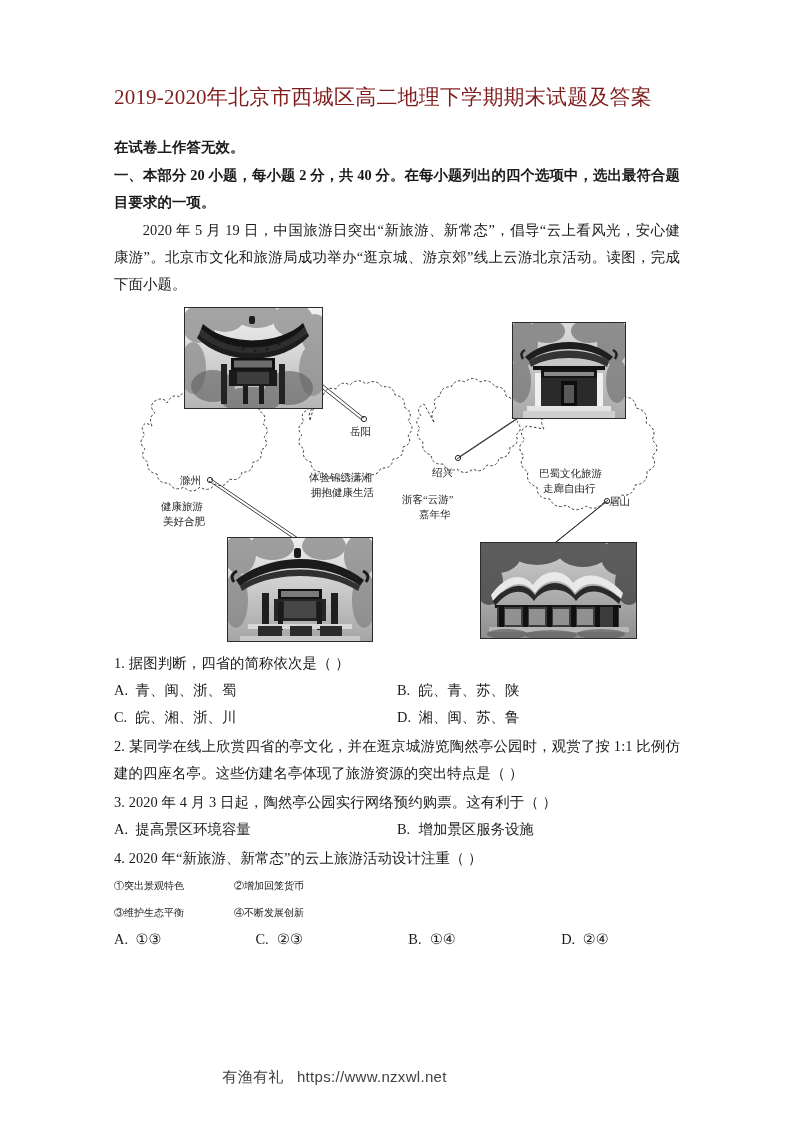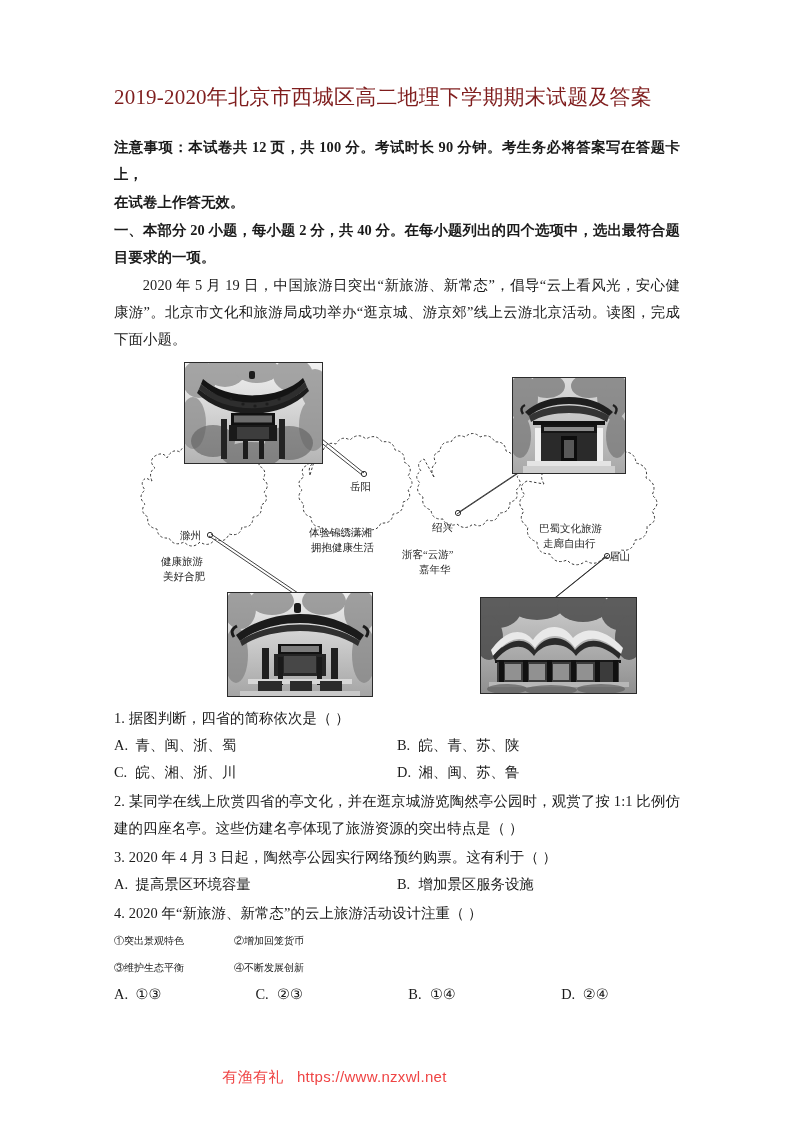--- a/index.html
+++ b/index.html
@@ -96,33 +96,32 @@
 
   
   .footer {
     position: absolute;
     left: 0;
     top: 1068px;
     width: 669px;
     text-align: center;
     font-family: "Liberation Sans", "DejaVu Sans", sans-serif;
     font-size: 15px;
-    color: #ef4444;
+    color: #404040;
     letter-spacing: .3px;
   }
 </style>
 </head>
 <body>
 
 <div class="page">
   <div class="content">
 
     <h1 class="doc-title">2019-2020年北京市西城区高二地理下学期期末试题及答案</h1>
 
-    <p class="para bold">注意事项：本试卷共 12 页，共 100 分。考试时长 90 分钟。考生务必将答案写在答题卡上，</p>
     <p class="para bold">在试卷上作答无效。</p>
 
     <p class="para bold">一、本部分 20 小题，每小题 2 分，共 40 分。在每小题列出的四个选项中，选出最符合题目要求的一项。</p>
 
     <p class="para indent">2020 年 5 月 19 日，中国旅游日突出“新旅游、新常态”，倡导“云上看风光，安心健康游”。北京市文化和旅游局成功举办“逛京城、游京郊”线上云游北京活动。读图，完成下面小题。</p>
 
     <div class="figure">
 
       <svg width="566" height="338" viewBox="0 0 566 338">
         <g fill="none" stroke="#3a3a3a" stroke-width="1" stroke-dasharray="2.5,2.2" stroke-linejoin="round">

